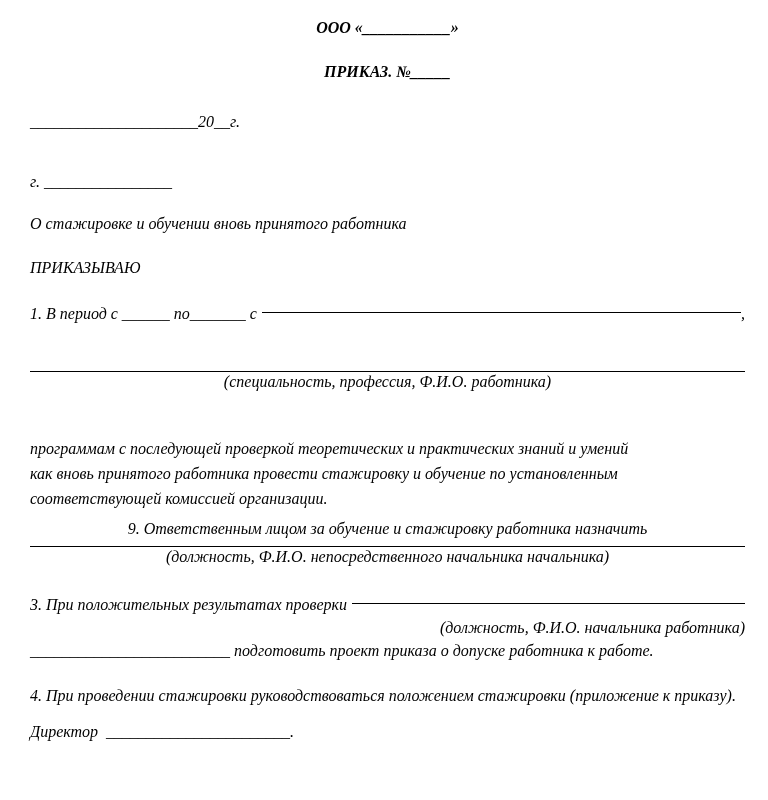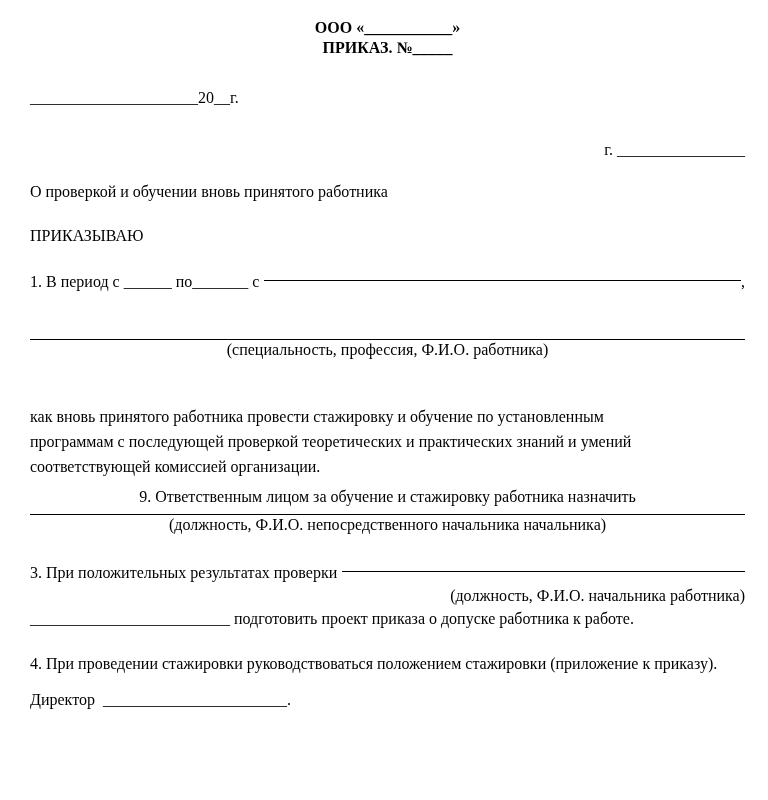--- a/index.html
+++ b/index.html
@@ -14,29 +14,30 @@
     font-family: "Liberation Serif", "DejaVu Serif", serif;
     font-size: 16px;
     line-height: 20px;
     color: #000000;
   }
   .doc {
     box-sizing: border-box;
     width: 768px;
     height: 800px;
     padding: 18px 23px 13px 30px;
+    font-style: italic;
   }
   .center { text-align: center; }
   .bold { font-weight: bold; }
   .pre { white-space: pre; }
 
   .company-line   { margin-top: 0; }
-  .order-title    { }
+  .order-title    { margin-top: 24px; }
   .date-line      { margin-top: 30px; }
-  .city-line      { margin-top: 32px; text-align: right; }
+  .city-line      { margin-top: 40px; }
   .subject-line   { margin-top: 22px; }
   .resolution     { margin-top: 24px; }
 
   .flexline {
     display: flex;
     align-items: center;
     white-space: pre;
   }
   .flexline .fill {
     flex: 1 1 auto;
@@ -70,37 +71,37 @@
 <div class="doc">
 
   <div class="company-line center bold">ООО «___________»</div>
 
   <div class="order-title center bold">ПРИКАЗ. №_____</div>
 
   <div class="date-line pre">_____________________20__г.</div>
 
   <div class="city-line pre">г. ________________</div>
 
-  <div class="subject-line">О проверкой и обучении вновь принятого работника</div>
+  <div class="subject-line">О стажировке и обучении вновь принятого работника</div>
 
   <div class="resolution">ПРИКАЗЫВАЮ</div>
 
   <div class="item1 flexline">
     <span>1. В период с ______ по_______ с</span>
     <span class="fill"></span>
     <span>,</span>
   </div>
 
   <div class="blankline blank1"></div>
 
   <div class="caption center">(специальность, профессия, Ф.И.О. работника)</div>
 
   <div class="paragraph">
+    <div>программам с последующей проверкой теоретических и практических знаний и умений</div>
     <div>как вновь принятого работника провести стажировку и обучение по установленным</div>
-    <div>программам с последующей проверкой теоретических и практических знаний и умений</div>
     <div>соответствующей комиссией организации.</div>
   </div>
 
   <div class="item2 center">9. Ответственным лицом за обучение и стажировку работника назначить</div>
 
   <div class="blankline blank2"></div>
 
   <div class="caption center">(должность, Ф.И.О. непосредственного начальника начальника)</div>
 
   <div class="item3 flexline">

